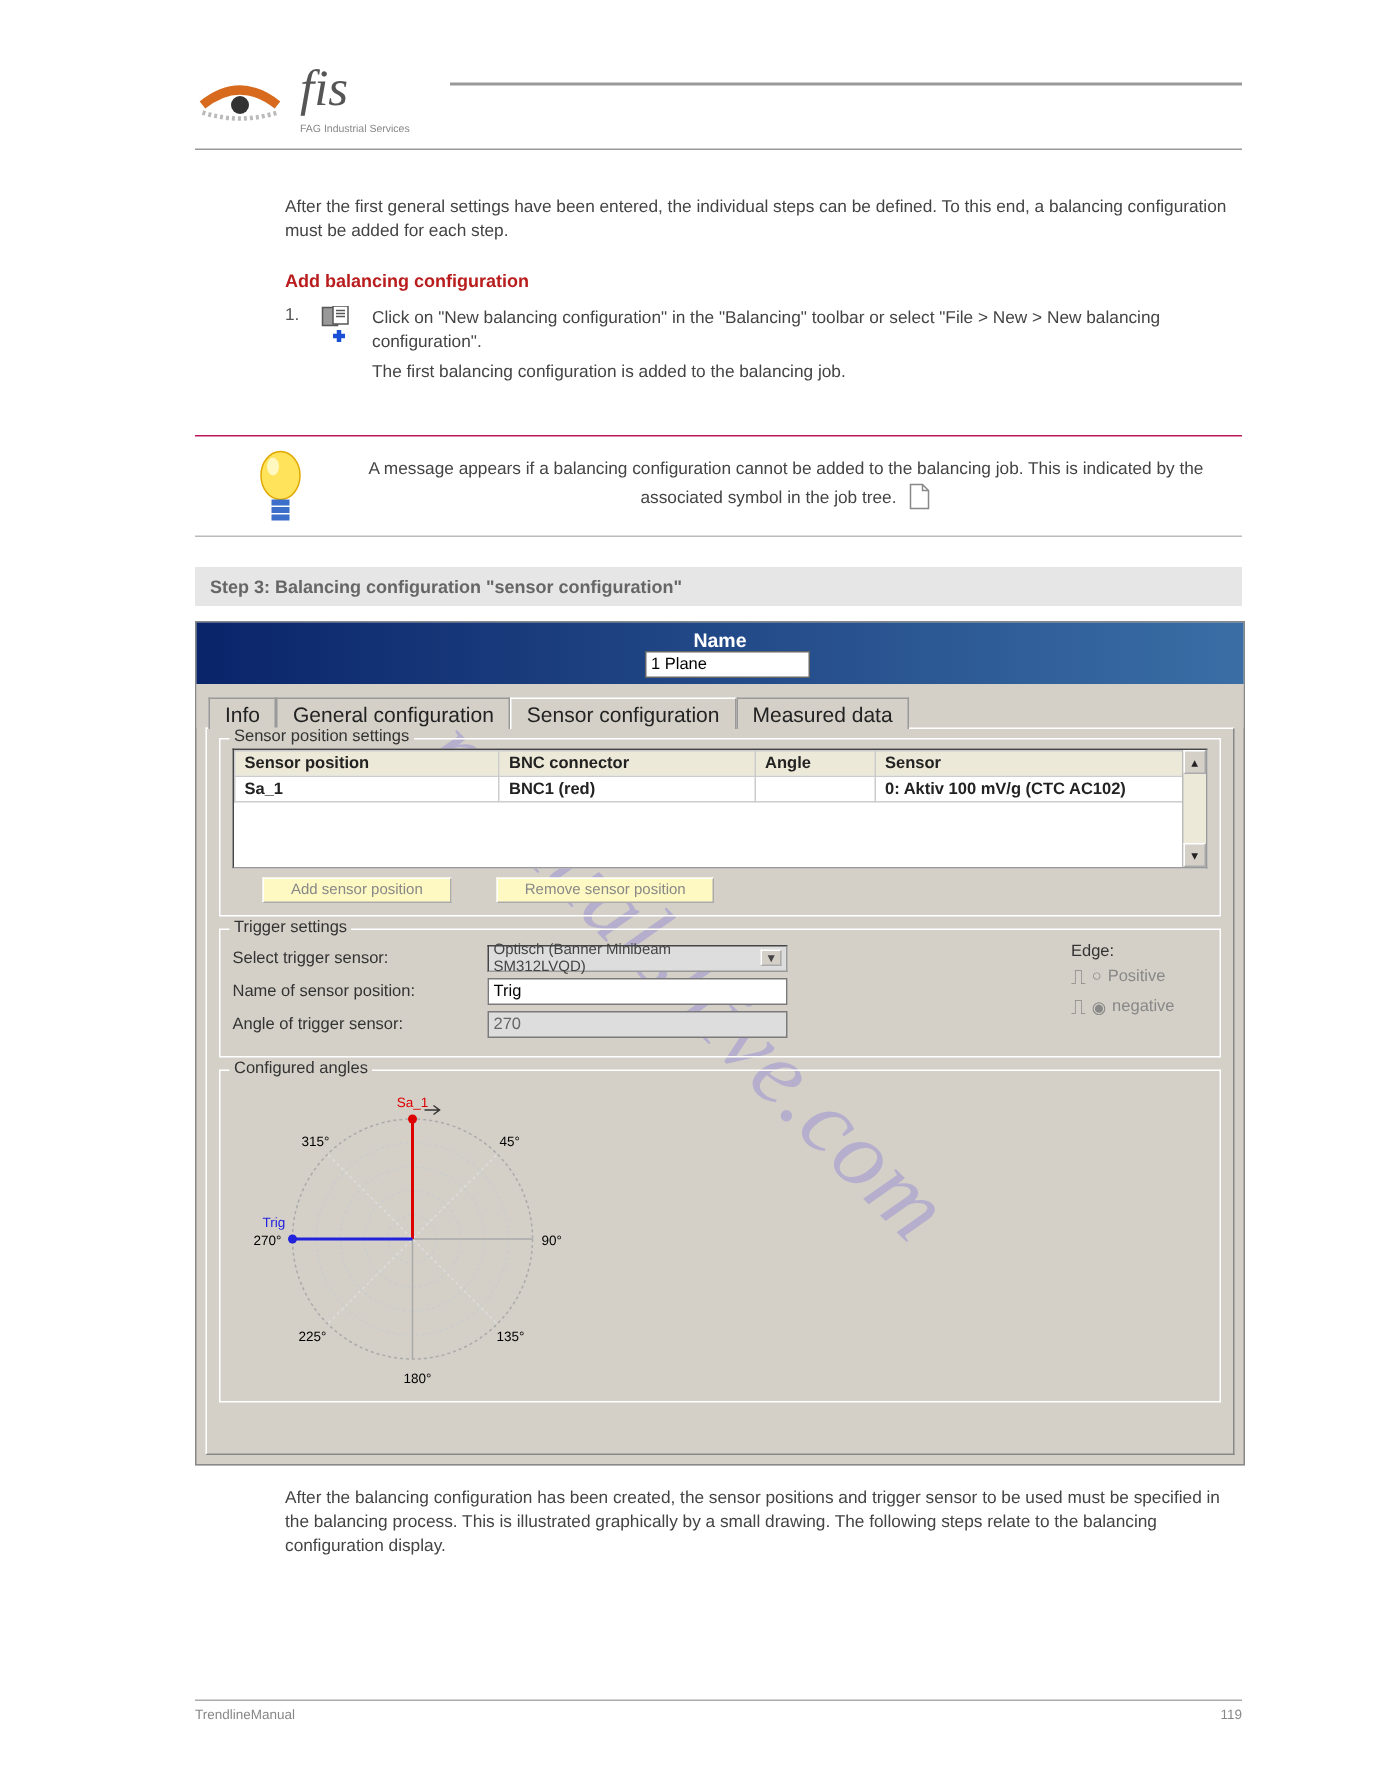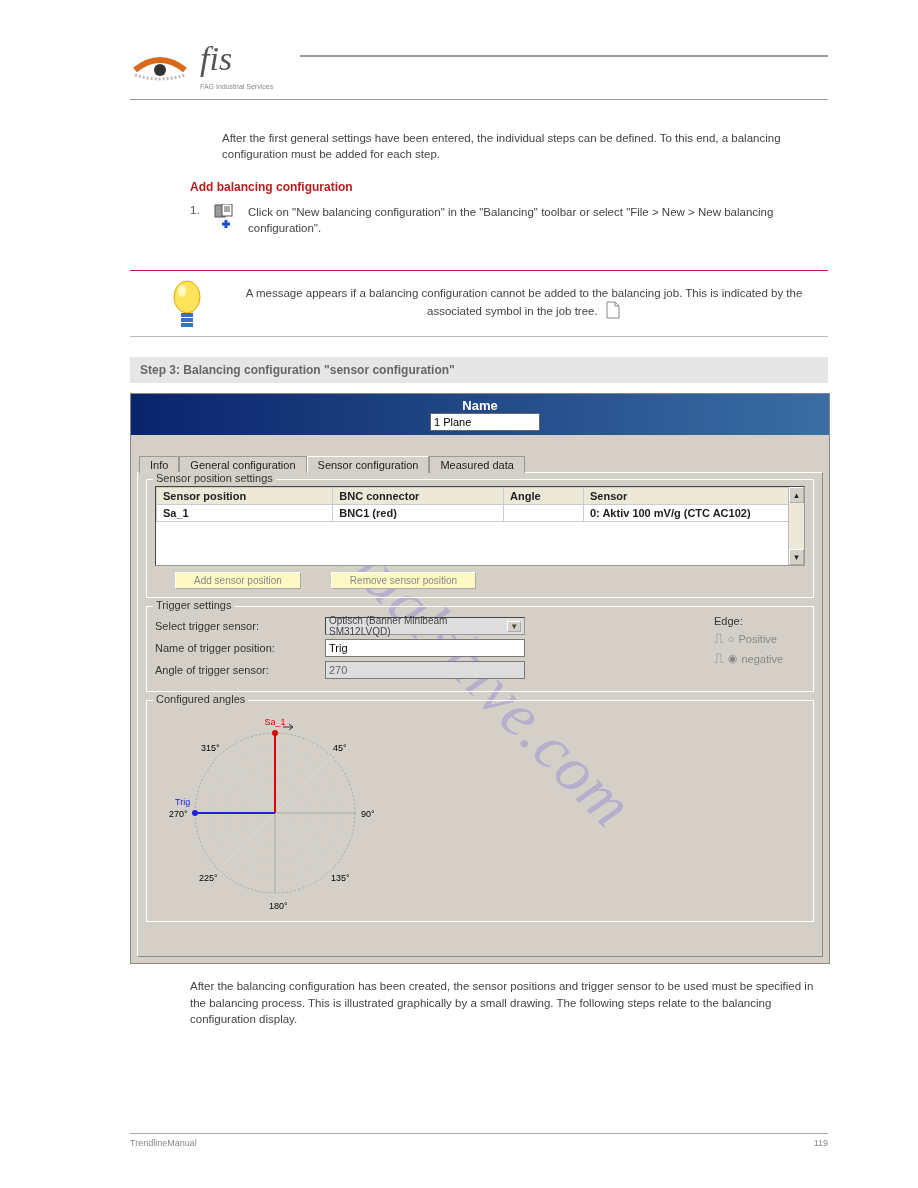--- a/index.html
+++ b/index.html
@@ -111,23 +111,23 @@
     font-size: 11px;
     height: 18px;
     width: 110px;
     border: 1px solid #666;
     padding: 0 3px;
     background: #fff;
   }
   .ss-tabs {
     display: flex;
     background: #d4d0c8;
-    padding-top: 20px;
+    padding-top: 8px;
     padding-left: 8px;
-    font-size: 11px;
+    font-size: 14px;
   }
   .ss-tab {
     border: 1px solid #999;
     border-bottom: none;
     padding: 2px 10px;
     background: #d4d0c8;
     margin-right: 0;
     position: relative;
     top: 1px;
     cursor: pointer;
@@ -285,40 +285,41 @@
     </div>
     <div>
       <svg width="80" height="46" viewBox="0 0 80 46">
         <text x="0" y="30" font-family="Georgia" font-style="italic" font-size="34" fill="#555">fis</text>
       </svg>
       <div style="font-size:7px;color:#888;margin-top:-6px">FAG Industrial Services</div>
     </div>
     <div class="rule"></div>
   </div>
 
-  <div style="margin-left:92px">
+  <div style="margin-left:60px">
     <p class="body-text">After the first general settings have been entered, the individual steps can be defined. To this end, a balancing configuration must be added for each step.</p>
   </div>
 
   <div class="section-title" style="margin-left:60px;margin-top:18px">Add balancing configuration</div>
 
   <div class="step-row">
     <span class="step-num">1.</span>
     <span class="small-icon-box">
       <svg width="26" height="26" viewBox="0 0 26 26">
         <rect x="1" y="1" width="10" height="12" fill="#999" stroke="#555"></rect>
         <rect x="8" y="0" width="10" height="12" fill="#fff" stroke="#555"></rect>
         <line x1="10" y1="3" x2="16" y2="3" stroke="#555"></line>
         <line x1="10" y1="5" x2="16" y2="5" stroke="#555"></line>
         <line x1="10" y1="7" x2="16" y2="7" stroke="#555"></line>
         <path d="M12,16 L12,24 M8,20 L16,20" stroke="#1a4fd6" stroke-width="3"></path>
       </svg>
     </span>
     <div style="flex:1">
       <p class="body-text">Click on "New balancing configuration" in the "Balancing" toolbar or select "File &gt; New &gt; New balancing configuration".</p>
+      <p class="body-text">The first balancing configuration is added to the balancing job.</p>
     </div>
   </div>
 
   <div class="tip-box">
     <div class="bulb">
       <svg viewBox="0 0 34 60">
         <ellipse cx="17" cy="18" rx="13" ry="16" fill="#ffe35a" stroke="#e0a800"></ellipse>
         <ellipse cx="12" cy="12" rx="4" ry="6" fill="#fff8c0"></ellipse>
         <rect x="11" y="34" width="12" height="4" fill="#3b6fc9"></rect>
         <rect x="11" y="39" width="12" height="4" fill="#3b6fc9"></rect>
@@ -383,21 +384,21 @@
       <div class="fieldset" style="position:relative">
         <span class="legend">Trigger settings</span>
         <div class="form-row">
           <label>Select trigger sensor:</label>
           <div class="combo">
             <span>Optisch (Banner Minibeam SM312LVQD)</span>
             <span class="arrow-down">▼</span>
           </div>
         </div>
         <div class="form-row">
-          <label>Name of trigger position:</label>
+          <label>Name of sensor position:</label>
           <input type="text" value="Trig" style="">
         </div>
         <div class="form-row">
           <label>Angle of trigger sensor:</label>
           <input type="text" class="disabled" value="270" style="">
         </div>
         <div class="edge-col">
           <div>Edge:</div>
           <div class="radio-row">
             <span class="glyph">⎍</span>

